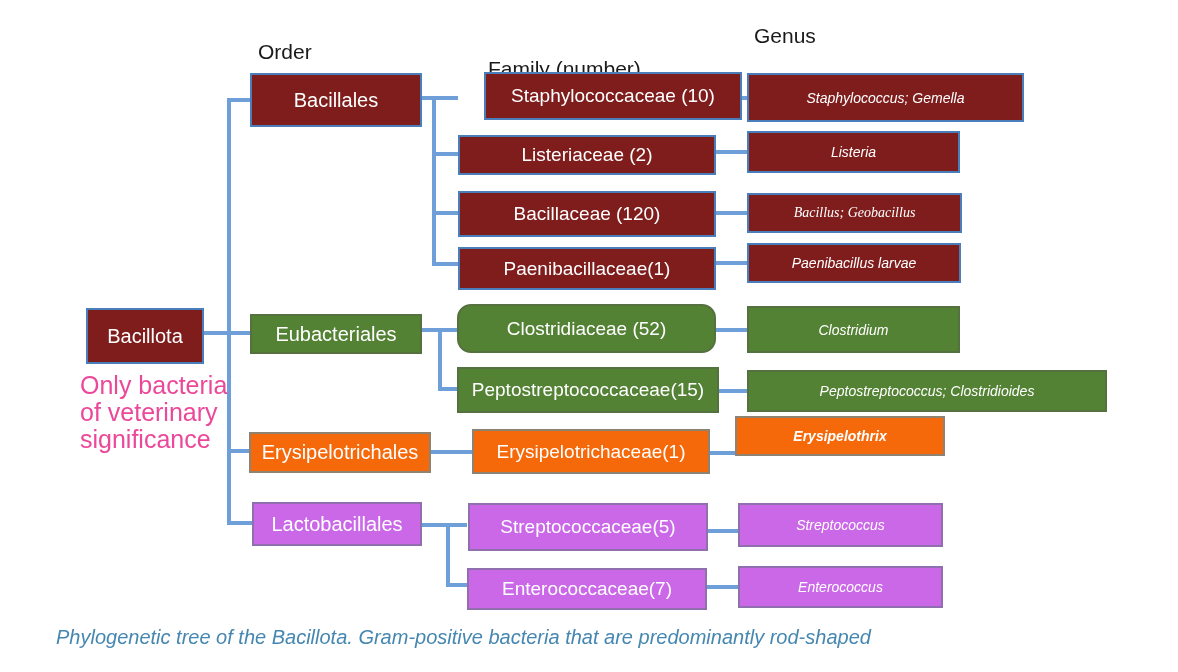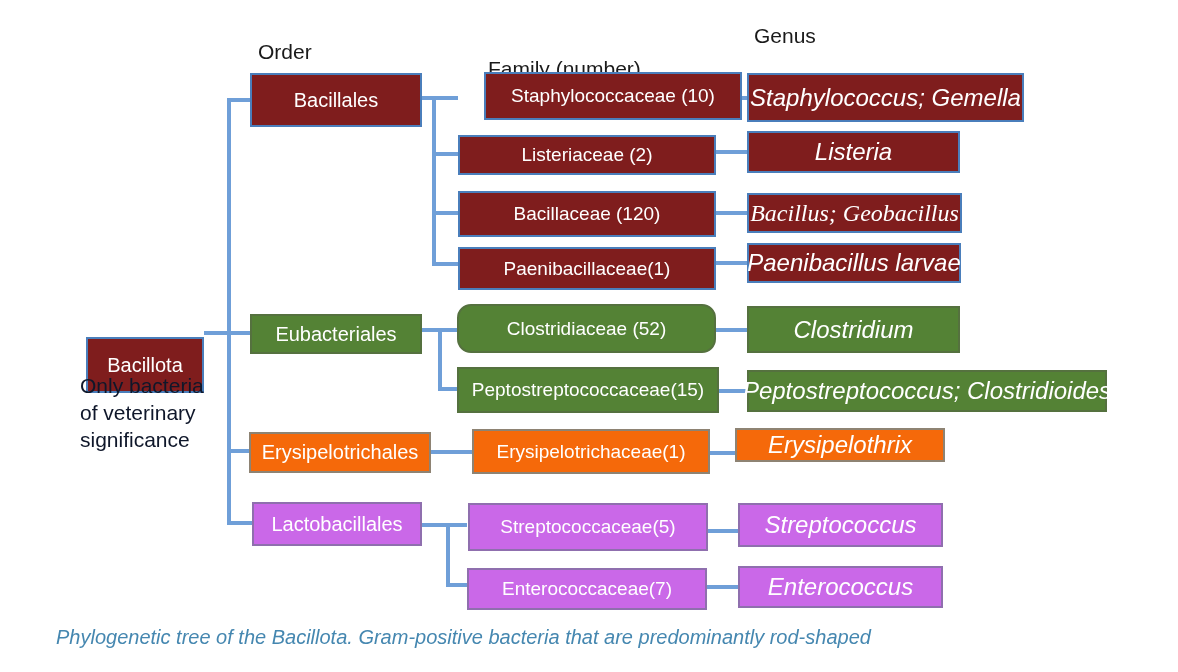--- a/index.html
+++ b/index.html
@@ -23,31 +23,31 @@
     display:flex;
     align-items:center;
     justify-content:center;
     color:#ffffff;
     text-align:center;
     white-space:nowrap;
     font-size:19px;
   }
   .order-box{font-size:20px;}
   .root-box{font-size:20px;}
-  .genus-box{font-style:italic;font-size:24px;}
+  .genus-box{font-style:italic;font-size:14px;}
   .c-blue{background:#7f1d1d;border-color:#4a7ebb;}
   .c-green{background:#548235;border-color:#55713f;}
   .c-orange{background:#f5690a;border-color:#8e8373;}
   .c-violet{background:#ca68e8;border-color:#8f6fae;}
   .line{position:absolute;background:#6f9fd8;}
   .note{
     position:absolute;
     left:80px;top:372px;
-    color:#0f172a;
-    font-size:21px;
+    color:#ec4899;
+    font-size:25px;
     line-height:27px;
   }
   .caption{
     position:absolute;
     left:56px;top:626px;
     color:#4587b0;
     font-style:italic;
     font-size:20px;
     white-space:nowrap;
   }
@@ -86,21 +86,21 @@
   <div class="line" style="left:716px;top:96px;width:31px;height:4px;"></div>
   <div class="line" style="left:716px;top:150px;width:31px;height:4px;"></div>
   <div class="line" style="left:716px;top:211px;width:31px;height:4px;"></div>
   <div class="line" style="left:716px;top:261px;width:31px;height:4px;"></div>
   <div class="line" style="left:716px;top:328px;width:31px;height:4px;"></div>
   <div class="line" style="left:719px;top:389px;width:28px;height:4px;"></div>
   <div class="line" style="left:710px;top:451px;width:25px;height:4px;"></div>
   <div class="line" style="left:708px;top:529px;width:30px;height:4px;"></div>
   <div class="line" style="left:707px;top:585px;width:31px;height:4px;"></div>
 
-  <div class="box root-box c-blue" style="left:86px;top:308px;width:118px;height:56px;margin-top:29px;">Bacillota</div>
+  <div class="box root-box c-blue" style="left:86px;top:308px;width:118px;height:56px;">Bacillota</div>
   <div class="note">
     <div>Only bacteria</div>
     <div>of veterinary</div>
     <div>significance</div>
   </div>
 
   <div class="box order-box c-blue" style="left:250px;top:73px;width:172px;height:54px;">Bacillales</div>
   <div class="box order-box c-green" style="left:250px;top:314px;width:172px;height:40px;">Eubacteriales</div>
   <div class="box order-box c-orange" style="left:249px;top:432px;width:182px;height:41px;">Erysipelotrichales</div>
   <div class="box order-box c-violet" style="left:252px;top:502px;width:170px;height:44px;">Lactobacillales</div>
@@ -114,19 +114,19 @@
   <div class="box c-orange" style="left:472px;top:429px;width:238px;height:45px;">Erysipelotrichaceae(1)</div>
   <div class="box c-violet" style="left:468px;top:503px;width:240px;height:48px;">Streptococcaceae(5)</div>
   <div class="box c-violet" style="left:467px;top:568px;width:240px;height:42px;">Enterococcaceae(7)</div>
 
   <div class="box genus-box c-blue" style="left:747px;top:73px;width:277px;height:49px;">Staphylococcus; Gemella</div>
   <div class="box genus-box c-blue" style="left:747px;top:131px;width:213px;height:42px;text-align:center;">Listeria</div>
   <div class="box genus-box c-blue" style="left:747px;top:193px;width:215px;height:40px;font-family:Liberation Serif, serif;">Bacillus; Geobacillus</div>
   <div class="box genus-box c-blue" style="left:747px;top:243px;width:214px;height:40px;">Paenibacillus larvae</div>
   <div class="box genus-box c-green" style="left:747px;top:306px;width:213px;height:47px;">Clostridium</div>
   <div class="box genus-box c-green" style="left:747px;top:370px;width:360px;height:42px;">Peptostreptococcus; Clostridioides</div>
-  <div class="box genus-box c-orange" style="left:735px;top:428px;width:210px;height:34px;">Erysipelothrix</div>
+  <div class="box genus-box c-orange" style="left:735px;top:416px;width:210px;height:40px;font-weight:bold;">Erysipelothrix</div>
   <div class="box genus-box c-violet" style="left:738px;top:503px;width:205px;height:44px;">Streptococcus</div>
   <div class="box genus-box c-violet" style="left:738px;top:566px;width:205px;height:42px;">Enterococcus</div>
 
   <div class="caption">Phylogenetic tree of the Bacillota. Gram-positive bacteria that are predominantly rod-shaped</div>
 
 </div>
 
 </body></html>

